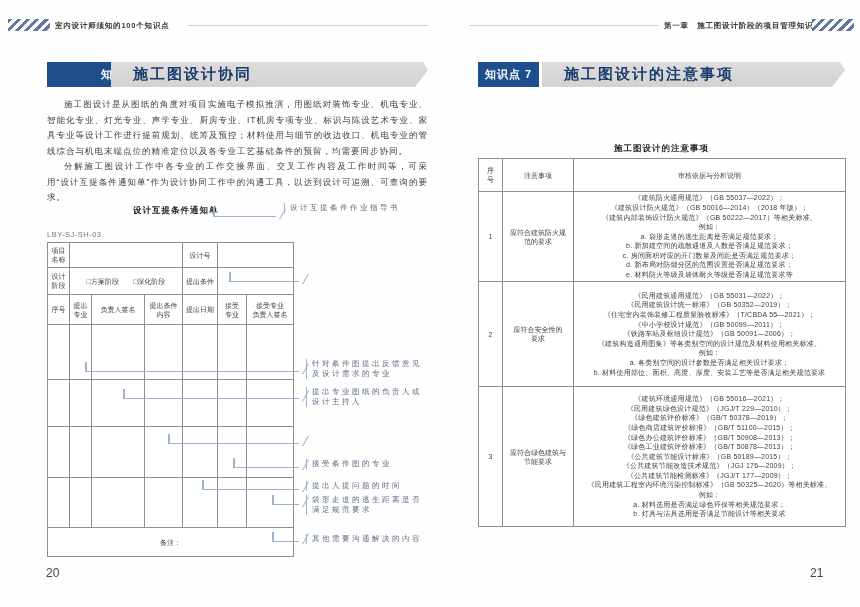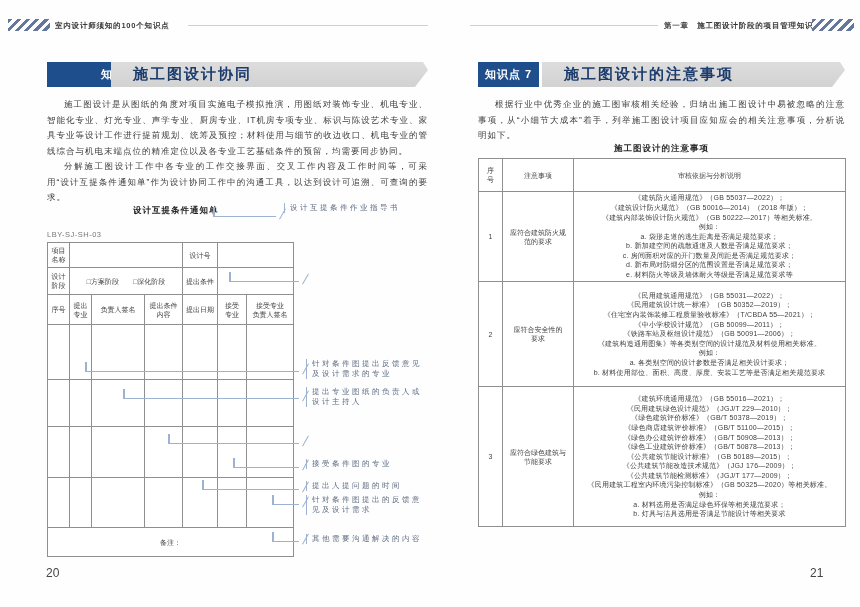--- a/index.html
+++ b/index.html
@@ -168,33 +168,30 @@
 
   <div class="cline" style="left:168px;top:443px;width:131px;"></div>
 
   <div class="cline" style="left:233px;top:467px;width:66px;"></div>
   <div class="ann" style="left:306px;top:459px;">接受条件图的专业</div>
 
   <div class="cline" style="left:202px;top:489px;width:97px;"></div>
   <div class="ann" style="left:306px;top:481px;">提出人提问题的时间</div>
 
   <div class="cline" style="left:272px;top:504px;width:27px;"></div>
-  <div class="ann" style="left:306px;top:495px;">针对条件图提出的反馈意见及设计需求</div>
+  <div class="ann" style="left:306px;top:495px;">袋形走道的逃生距离是否满足规范要求</div>
 
   <div class="cline" style="left:272px;top:541px;width:27px;"></div>
   <div class="ann" style="left:306px;top:534px;">其他需要沟通解决的内容</div>
 
   <div class="pagenum" style="left:46px;top:566px;">20</div>
 
   <div class="badge" style="left:478px;top:62px;">知识点 7</div>
   <div class="titlebar" style="left:542px;top:62px;width:303px;">施工图设计的注意事项</div>
 
-  <div class="bodytext" style="left:478px;top:97px;width:367px;">
-    <p>根据行业中优秀企业的施工图审核相关经验，归纳出施工图设计中易被忽略的注意事项，从“小细节大成本”着手，列举施工图设计项目应知应会的相关注意事项，分析说明如下。</p>
-  </div>
 
   <div class="caption" style="left:478px;top:143px;width:367px;">施工图设计的注意事项</div>
 
   <table class="grid notes-tbl" style="left:478px;top:158px;width:367px;">
     <colgroup>
         <col style="width:24px">
         <col style="width:71px">
         <col style="width:272px">
       </colgroup>
     <tbody>

